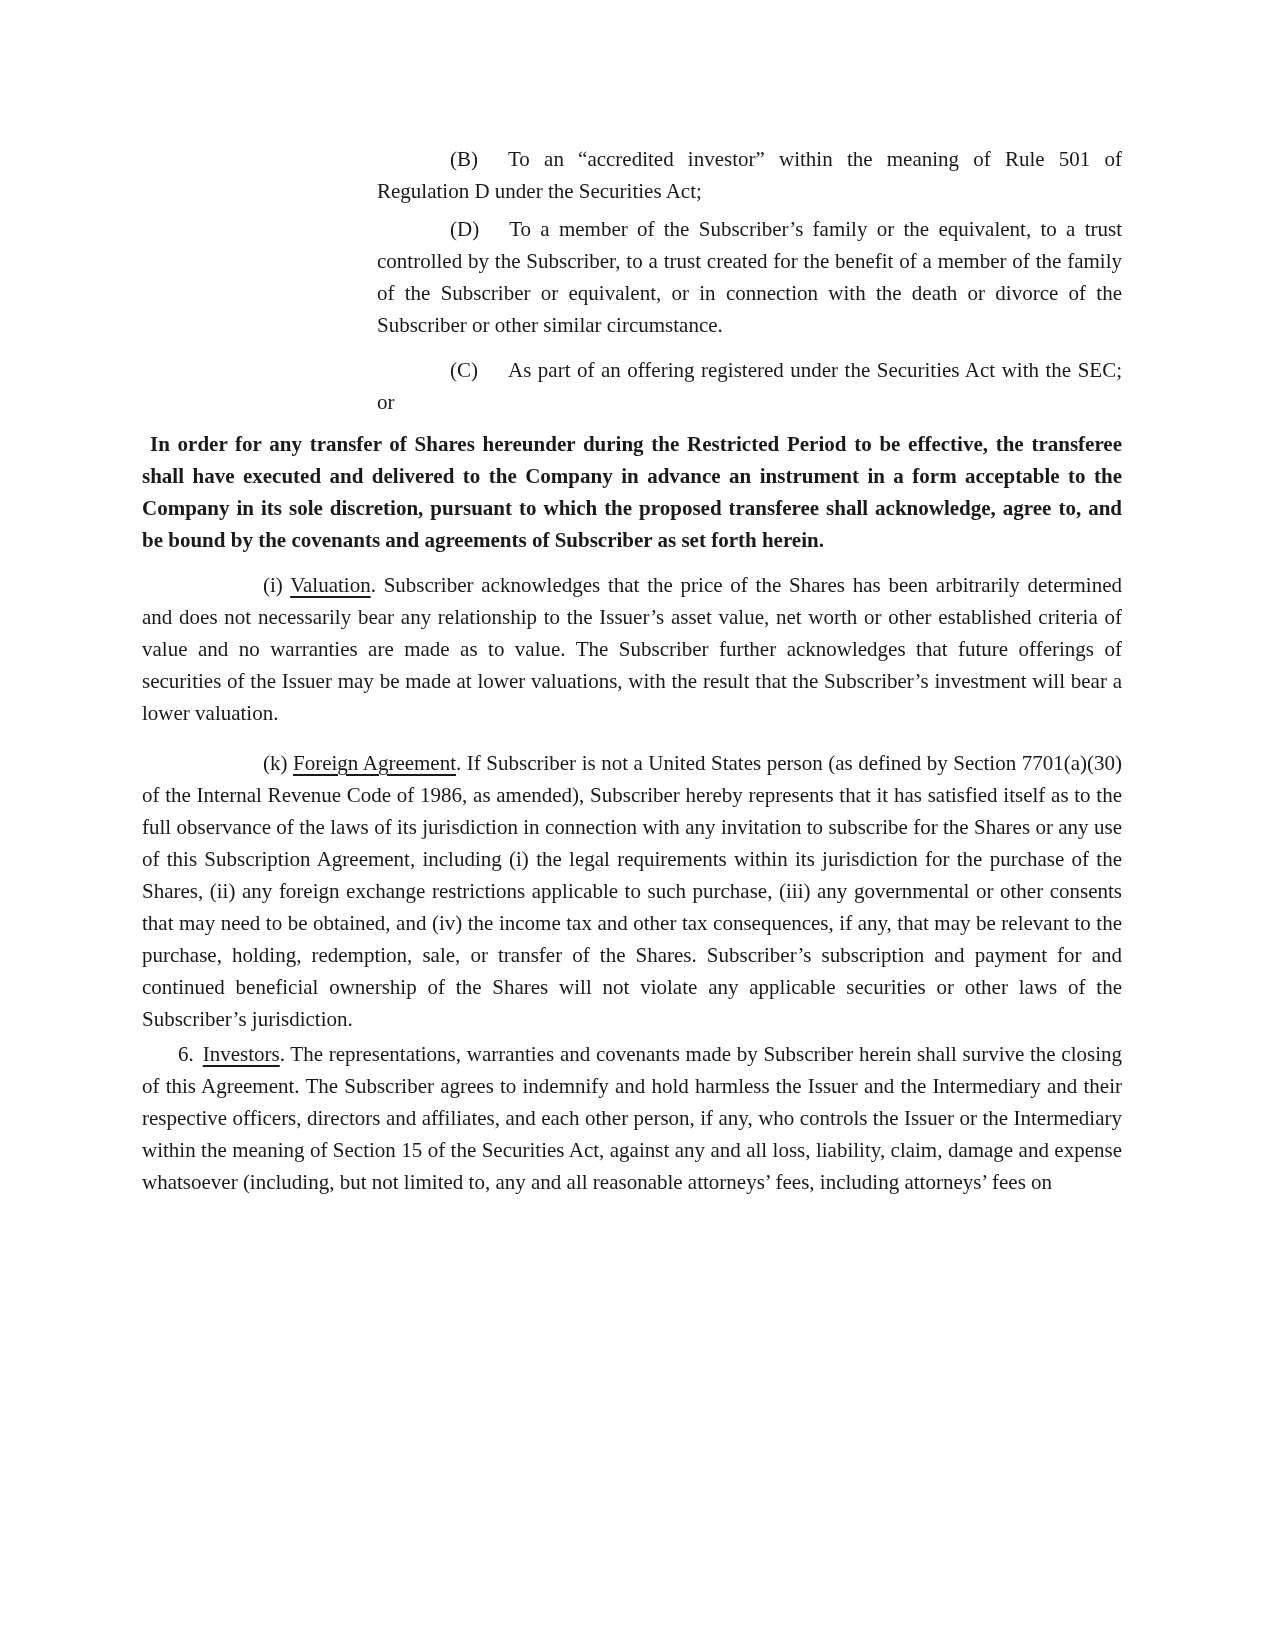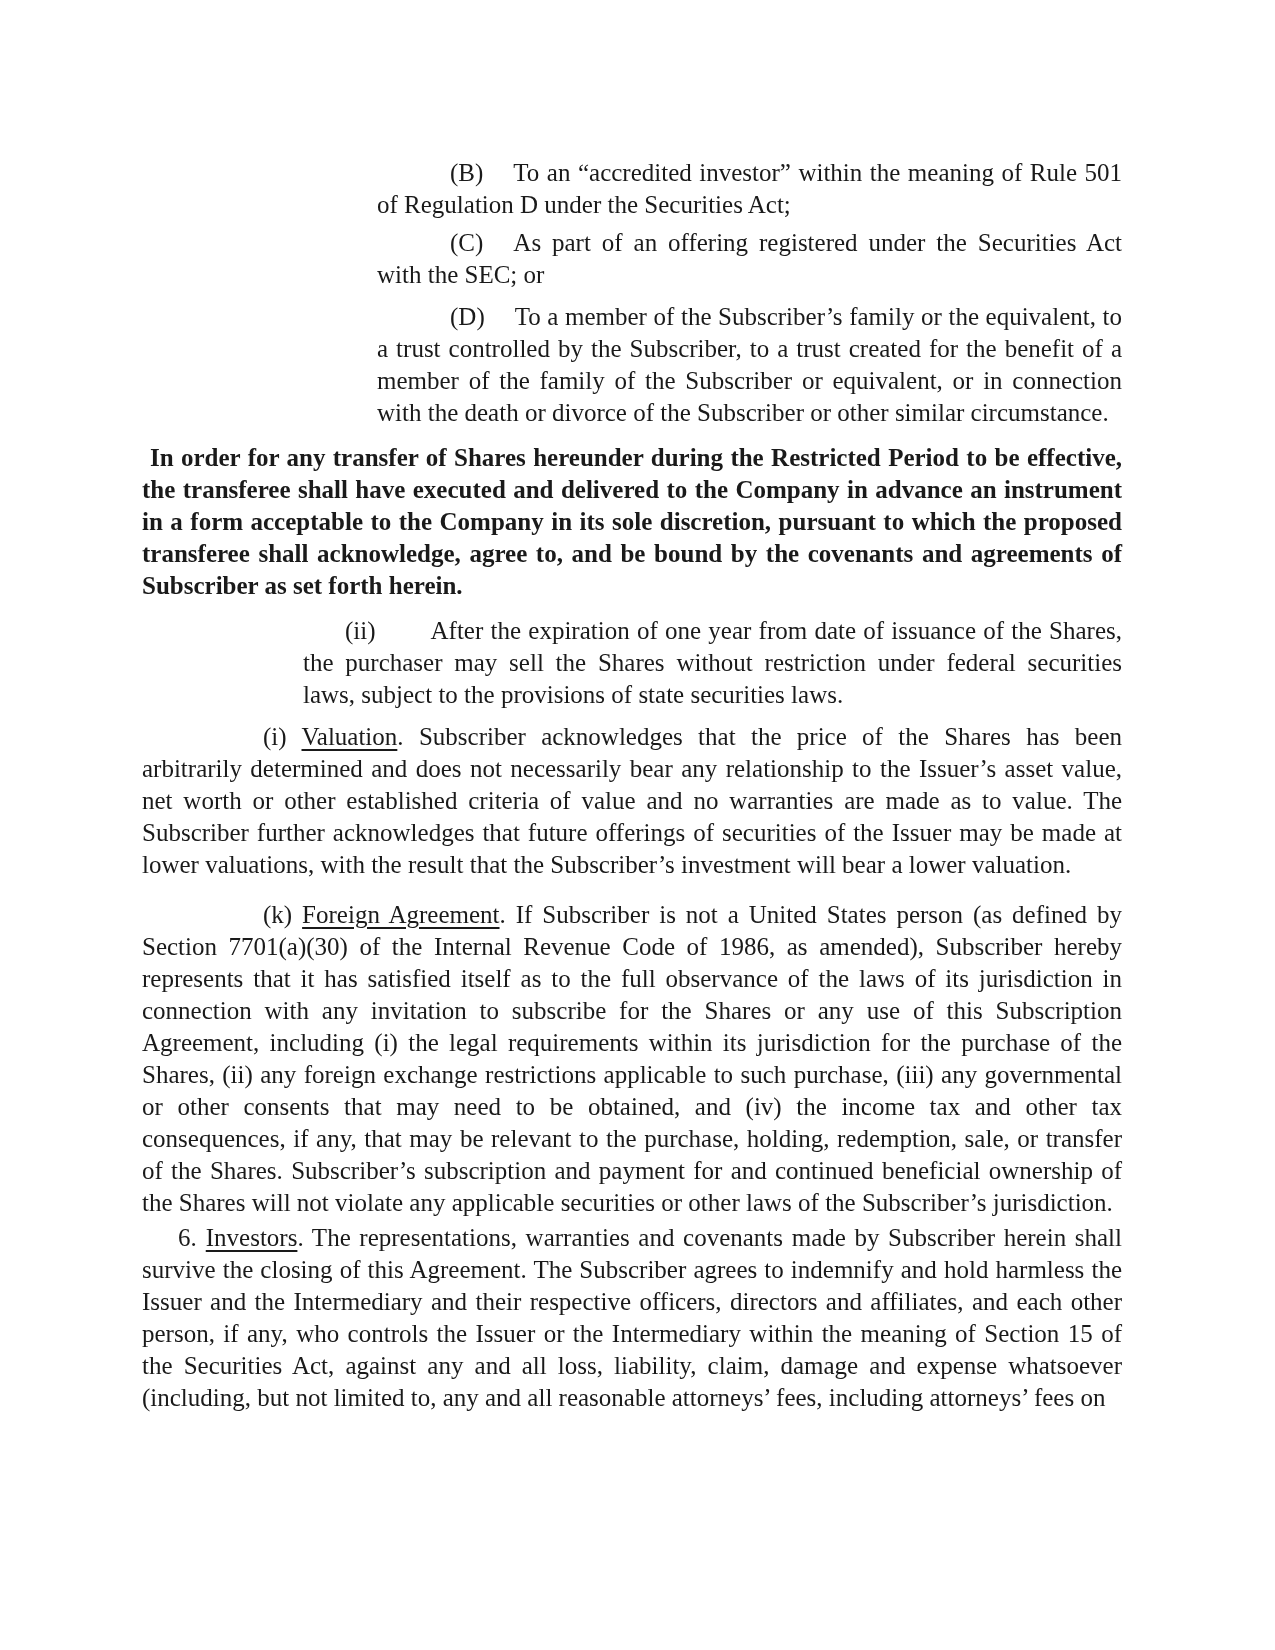--- a/index.html
+++ b/index.html
@@ -1,25 +1,25 @@
 <!DOCTYPE html>
 <html><head>
 <meta charset="utf-8">
 <style>
   * { margin: 0; padding: 0; box-sizing: border-box; }
   html, body { background: #ffffff; }
   .page {
     position: relative;
     width: 1275px;
     height: 1470px;
-    margin: 14px auto;
+    margin: 0 auto;
     background: #ffffff;
     color: #1a1a1a;
     font-family: "Liberation Serif", "DejaVu Serif", serif;
-    font-size: 25px;
+    font-size: 21px;
     line-height: 32px;
     padding: 143px 153px 0 142px;
     overflow: hidden;
   }
   p.para { text-align: justify; }
   
   .quote   { margin-left: 235px; text-indent: 73px; }
   
   .clause2 { margin-left: 161px; text-indent: 42px; }
   
@@ -38,27 +38,26 @@
   .mb13 { margin-bottom: 13px; }
   .mb18 { margin-bottom: 18px; }
 </style>
 </head>
 <body>
 
 <div class="page">
 
   <p class="para quote mb6"><span>(B)</span><span class="tab"></span><span>To an “accredited investor” within the meaning of Rule 501 of Regulation D under the Securities Act;</span></p>
 
+  <p class="para quote mb13"><span>(D)</span><span class="tab"></span><span>To a member of the Subscriber’s family or the equivalent, to a trust controlled by the Subscriber, to a trust created for the benefit of a member of the family of the Subscriber or equivalent, or in connection with the death or divorce of the Subscriber or other similar circumstance.</span></p>
+
   <p class="para quote mb10"><span>(C)</span><span class="tab"></span><span>As part of an offering registered under the Securities Act with the SEC; or</span></p>
-
-  <p class="para quote mb13"><span>(D)</span><span class="tab"></span><span>To a member of the Subscriber’s family or the equivalent, to a trust controlled by the Subscriber, to a trust created for the benefit of a member of the family of the Subscriber or equivalent, or in connection with the death or divorce of the Subscriber or other similar circumstance.</span></p>
 
   <p class="para notice mb13">In order for any transfer of Shares hereunder during the Restricted Period to be effective, the transferee shall have executed and delivered to the Company in advance an instrument in a form acceptable to the Company in its sole discretion, pursuant to which the proposed transferee shall acknowledge, agree to, and be bound by the covenants and agreements of Subscriber as set forth herein.</p>
 
-  <p class="para clause2 mb10"><span>(ii)</span><span class="tab2"></span><span>After the expiration of one year from date of issuance of the Shares, the purchaser may sell the Shares without restriction under federal securities laws, subject to the provisions of state securities laws.</span></p>
 
   <p class="para lettered mb18"><span>(i)</span>
     <span class="u">Valuation</span><span>.</span>
     <span>Subscriber acknowledges that the price of the Shares has been arbitrarily determined and does not necessarily bear any relationship to the Issuer’s asset value, net worth or other established criteria of value and no warranties are made as to value. The Subscriber further acknowledges that future offerings of securities of the Issuer may be made at lower valuations, with the result that the Subscriber’s investment will bear a lower valuation.</span></p>
 
 
   <p class="para lettered mb3"><span>(k)</span>
     <span class="u">Foreign Agreement</span><span>.</span>
     <span>If Subscriber is not a United States person (as defined by Section 7701(a)(30) of the Internal Revenue Code of 1986, as amended), Subscriber hereby represents that it has satisfied itself as to the full observance of the laws of its jurisdiction in connection with any invitation to subscribe for the Shares or any use of this Subscription Agreement, including (i) the legal requirements within its jurisdiction for the purchase of the Shares, (ii) any foreign exchange restrictions applicable to such purchase, (iii) any governmental or other consents that may need to be obtained, and (iv) the income tax and other tax consequences, if any, that may be relevant to the purchase, holding, redemption, sale, or transfer of the Shares. Subscriber’s subscription and payment for and continued beneficial ownership of the Shares will not violate any applicable securities or other laws of the Subscriber’s jurisdiction.</span></p>
 

